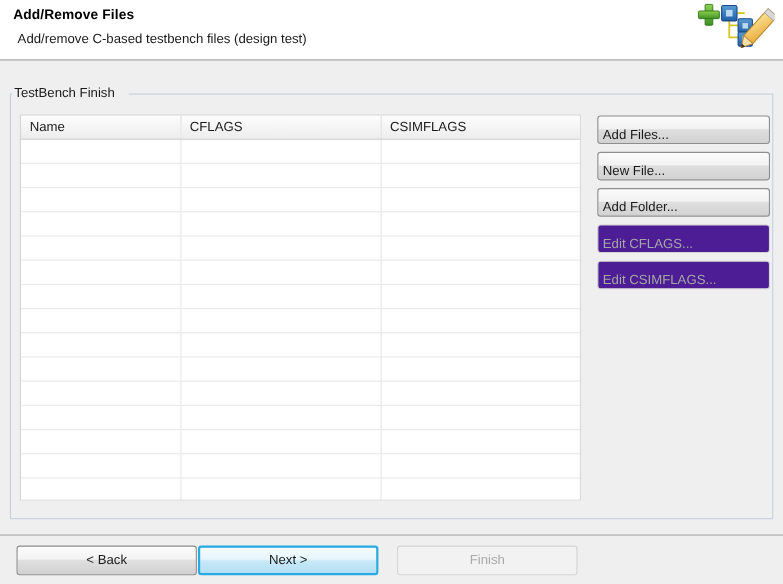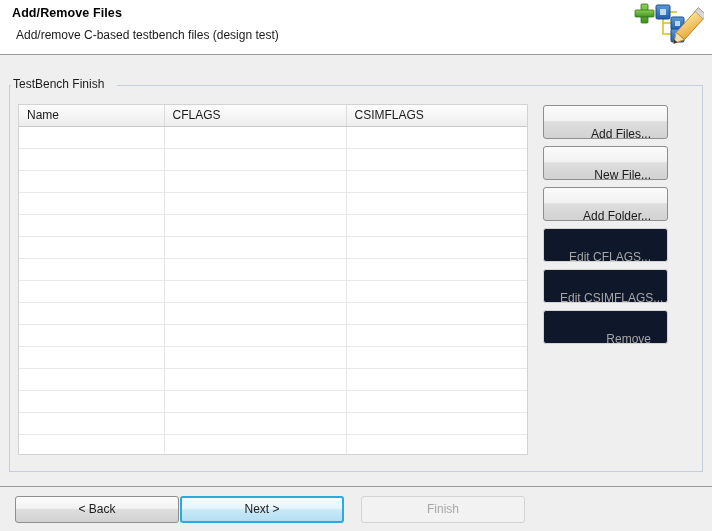--- a/index.html
+++ b/index.html
@@ -139,38 +139,38 @@
   table.filetable td:last-child { border-right: none; }
 
   
   .side-buttons {
     position: absolute;
     left: 543px; top: 105px;
     width: 157px;
   }
   .btn {
     display: block;
-    width: 125px;
+    width: 157px;
     height: 26px;
     line-height: 24px;
     margin: 0 0 7px 0;
-    padding: 16px;
-    text-align: right;
+    padding: 4px;
+    text-align: left;
     font-family: "Liberation Sans", sans-serif;
     font-size: 12px;
     color: #1a1a1a;
     background: linear-gradient(to bottom, #fbfbfb 0%, #f2f2f2 45%, #dedede 50%, #d2d2d2 100%);
     border: 1px solid #8e8e8e;
     border-radius: 3px;
     box-sizing: border-box;
     cursor: pointer;
     white-space: nowrap;
   }
   .btn.disabled {
-    background: #0f172a;
+    background: #4c1d95;
     border: 1px solid #d4d4d4;
     color: #a6a6a6;
     cursor: default;
   }
 
   
   .bottom-divider {
     position: absolute;
     left: 0; top: 486px;
     width: 712px;
@@ -366,21 +366,20 @@
         </tbody>
     </table>
   </div>
 
   <div class="side-buttons" id="side-buttons">
       <div class="btn">Add Files...</div>
       <div class="btn">New File...</div>
       <div class="btn">Add Folder...</div>
       <div class="btn disabled">Edit CFLAGS...</div>
       <div class="btn disabled">Edit CSIMFLAGS...</div>
-      <div class="btn disabled">Remove</div>
     </div>
 
   <div class="bottom-divider"></div>
   <div class="bottom-bar">
     <div class="nav-btn" id="nav-back">&lt; Back</div>
     <div class="nav-btn default" id="nav-next">Next &gt;</div>
     <div class="nav-btn disabled" id="nav-finish">Finish</div>
   </div>
 
 </div>

